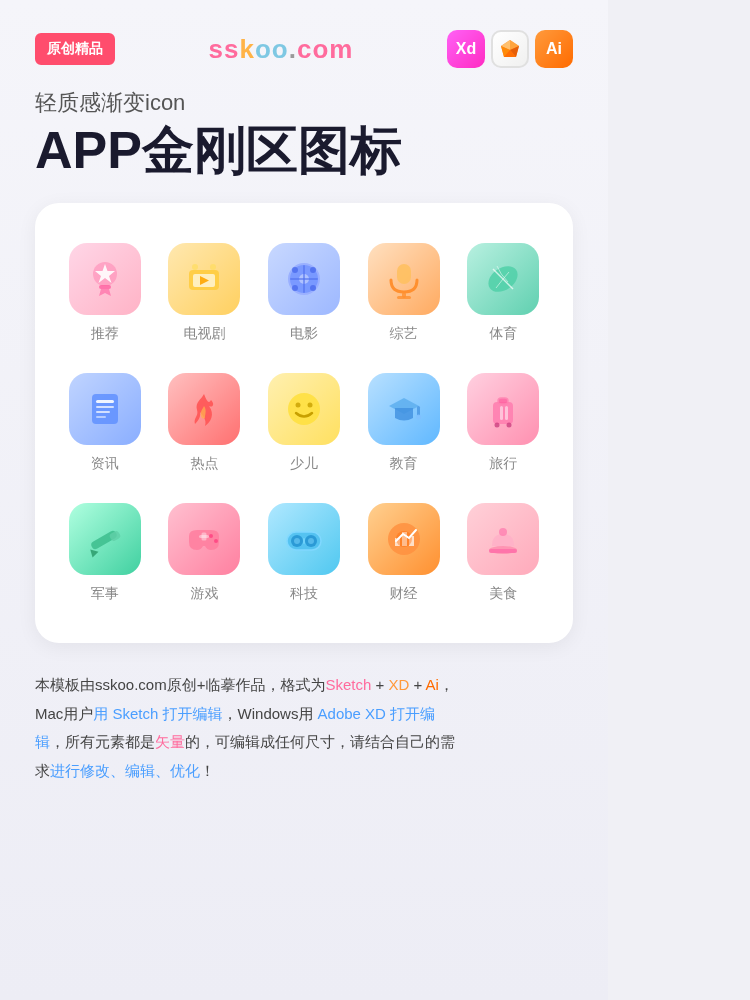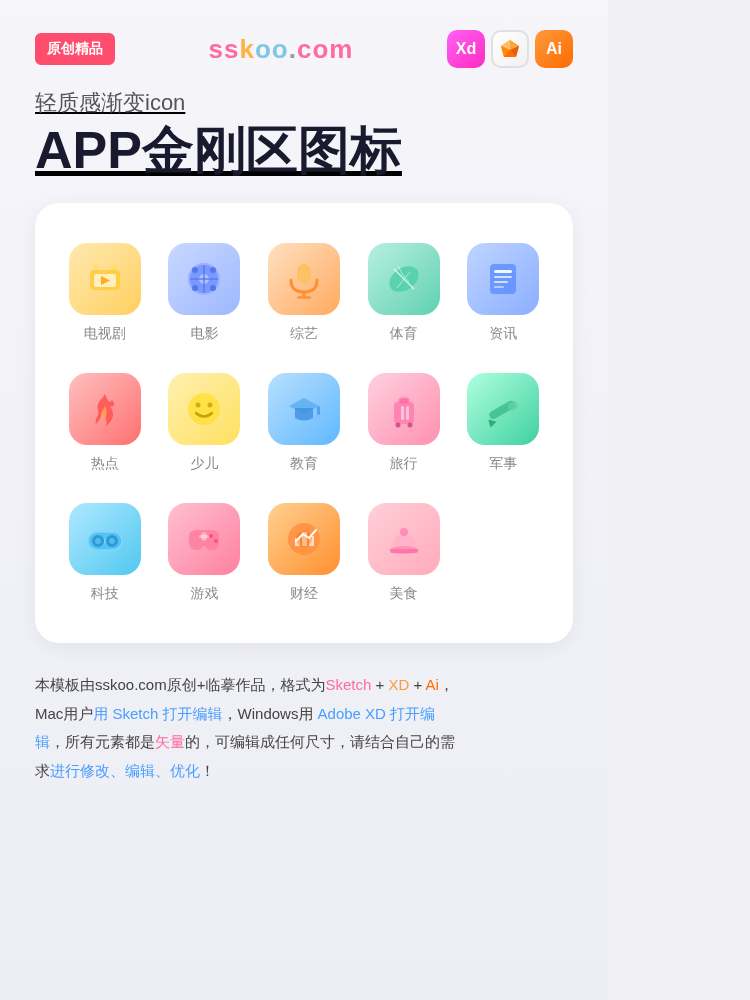--- a/index.html
+++ b/index.html
@@ -89,21 +89,20 @@
       height: 38px;
       border-radius: 10px;
       display: flex;
       align-items: center;
       justify-content: center;
     }
 
     
     .title-area {
       margin-bottom: 24px;
-      text-decoration: underline;
     }
 
     .subtitle {
       font-size: 22px;
       color: #555;
       margin-bottom: 4px;
       font-weight: 400;
     }
 
     .main-title {
@@ -250,20 +249,32 @@
   </div>
 
   <div class="title-area">
     <div class="subtitle">轻质感渐变icon</div>
     <div class="main-title">APP金刚区图标</div>
   </div>
 
   <div class="icon-card">
     <div class="icon-grid">
 
+      <div class="icon-item">
+        <div class="icon-img icon-tuijian">
+
+          <svg viewBox="0 0 46 46" fill="none">
+            <circle cx="23" cy="18" r="12" fill="#ff80b0" opacity="0.5"></circle>
+            <polygon points="23,8 25.5,15 33,15 27,20 29.5,27 23,22 16.5,27 19,20 13,15 20.5,15" fill="white" opacity="0.9"></polygon>
+            <rect x="17" y="29" width="12" height="4" rx="2" fill="#ff60a0" opacity="0.8"></rect>
+            <polygon points="19,33 17,40 23,37 29,40 27,33" fill="#ff80b0" opacity="0.9"></polygon>
+          </svg>
+        </div>
+        <span class="icon-label">推荐</span>
+      </div>
 
       <div class="icon-item">
         <div class="icon-img icon-tv">
 
           <svg viewBox="0 0 46 46" fill="none">
             <rect x="8" y="14" width="30" height="20" rx="4" fill="#ffcc40" opacity="0.9"></rect>
             <rect x="12" y="18" width="22" height="13" rx="2" fill="#fff8dc" opacity="0.8"></rect>
             <polygon points="19,20 19,29 28,24.5" fill="#ffa500" opacity="0.9"></polygon>
             <circle cx="32" cy="11" r="3" fill="#ffdd60" opacity="0.7"></circle>
             <circle cx="14" cy="11" r="3" fill="#ffdd60" opacity="0.7"></circle>
@@ -388,50 +399,50 @@
           <svg viewBox="0 0 46 46" fill="none">
             <rect x="8" y="20" width="28" height="8" rx="4" fill="#40c090" opacity="0.9" transform="rotate(-30 22 24)"></rect>
             <rect x="28" y="16" width="10" height="8" rx="3" fill="#60d0a8" opacity="0.8" transform="rotate(-30 33 20)"></rect>
             <polygon points="10,32 8,40 16,38" fill="#30a070" opacity="0.9" transform="rotate(-30 12 36)"></polygon>
           </svg>
         </div>
         <span class="icon-label">军事</span>
       </div>
 
       <div class="icon-item">
+        <div class="icon-img icon-youxi">
+
+          <svg viewBox="0 0 46 46" fill="none">
+            <path d="M8 20 Q8 14 16 14 L30 14 Q38 14 38 20 L38 26 Q38 34 30 34 Q26 34 24 30 L22 30 Q20 34 16 34 Q8 34 8 26 Z" fill="#ff80a0" opacity="0.9"></path>
+            <rect x="18" y="19" width="10" height="3" rx="1.5" fill="white" opacity="0.4"></rect>
+            <rect x="20.5" y="16.5" width="5" height="8" rx="1.5" fill="white" opacity="0.4"></rect>
+            <circle cx="30" cy="20" r="2" fill="#ff4080" opacity="0.8"></circle>
+            <circle cx="35" cy="25" r="2" fill="#ff4080" opacity="0.8"></circle>
+          </svg>
+        </div>
+        <span class="icon-label">游戏</span>
+      </div>
+
+      <div class="icon-item">
         <div class="icon-img icon-keji">
 
           <svg viewBox="0 0 46 46" fill="none">
             <rect x="6" y="16" width="34" height="18" rx="9" fill="#50c0f0" opacity="0.9"></rect>
             <rect x="6" y="16" width="34" height="18" rx="9" fill="none" stroke="#80d8ff" stroke-width="1.5"></rect>
             <circle cx="16" cy="25" r="6" fill="#2090d0" opacity="0.8"></circle>
             <circle cx="30" cy="25" r="6" fill="#2090d0" opacity="0.8"></circle>
             <rect x="22" y="22" width="2" height="6" rx="1" fill="#80d8ff" opacity="0.6"></rect>
             <circle cx="16" cy="25" r="3" fill="#80d8ff" opacity="0.5"></circle>
             <circle cx="30" cy="25" r="3" fill="#80d8ff" opacity="0.5"></circle>
           </svg>
         </div>
         <span class="icon-label">科技</span>
       </div>
 
       <div class="icon-item">
-        <div class="icon-img icon-youxi">
-
-          <svg viewBox="0 0 46 46" fill="none">
-            <path d="M8 20 Q8 14 16 14 L30 14 Q38 14 38 20 L38 26 Q38 34 30 34 Q26 34 24 30 L22 30 Q20 34 16 34 Q8 34 8 26 Z" fill="#ff80a0" opacity="0.9"></path>
-            <rect x="18" y="19" width="10" height="3" rx="1.5" fill="white" opacity="0.4"></rect>
-            <rect x="20.5" y="16.5" width="5" height="8" rx="1.5" fill="white" opacity="0.4"></rect>
-            <circle cx="30" cy="20" r="2" fill="#ff4080" opacity="0.8"></circle>
-            <circle cx="35" cy="25" r="2" fill="#ff4080" opacity="0.8"></circle>
-          </svg>
-        </div>
-        <span class="icon-label">游戏</span>
-      </div>
-
-      <div class="icon-item">
         <div class="icon-img icon-caijing">
 
           <svg viewBox="0 0 46 46" fill="none">
             <circle cx="23" cy="23" r="16" fill="#ff9040" opacity="0.85"></circle>
             <path d="M14 30 L14 22 L19 22 L19 30 Z" fill="white" opacity="0.7"></path>
             <path d="M21 30 L21 16 L26 16 L26 30 Z" fill="white" opacity="0.9"></path>
             <path d="M28 30 L28 20 L33 20 L33 30 Z" fill="white" opacity="0.7"></path>
             <circle cx="23" cy="23" r="8" fill="#ff6600" opacity="0.4"></circle>
             <path d="M15 25 L22 18 L28 22 L35 14" stroke="white" stroke-width="2" fill="none" stroke-linecap="round"></path>
           </svg>

